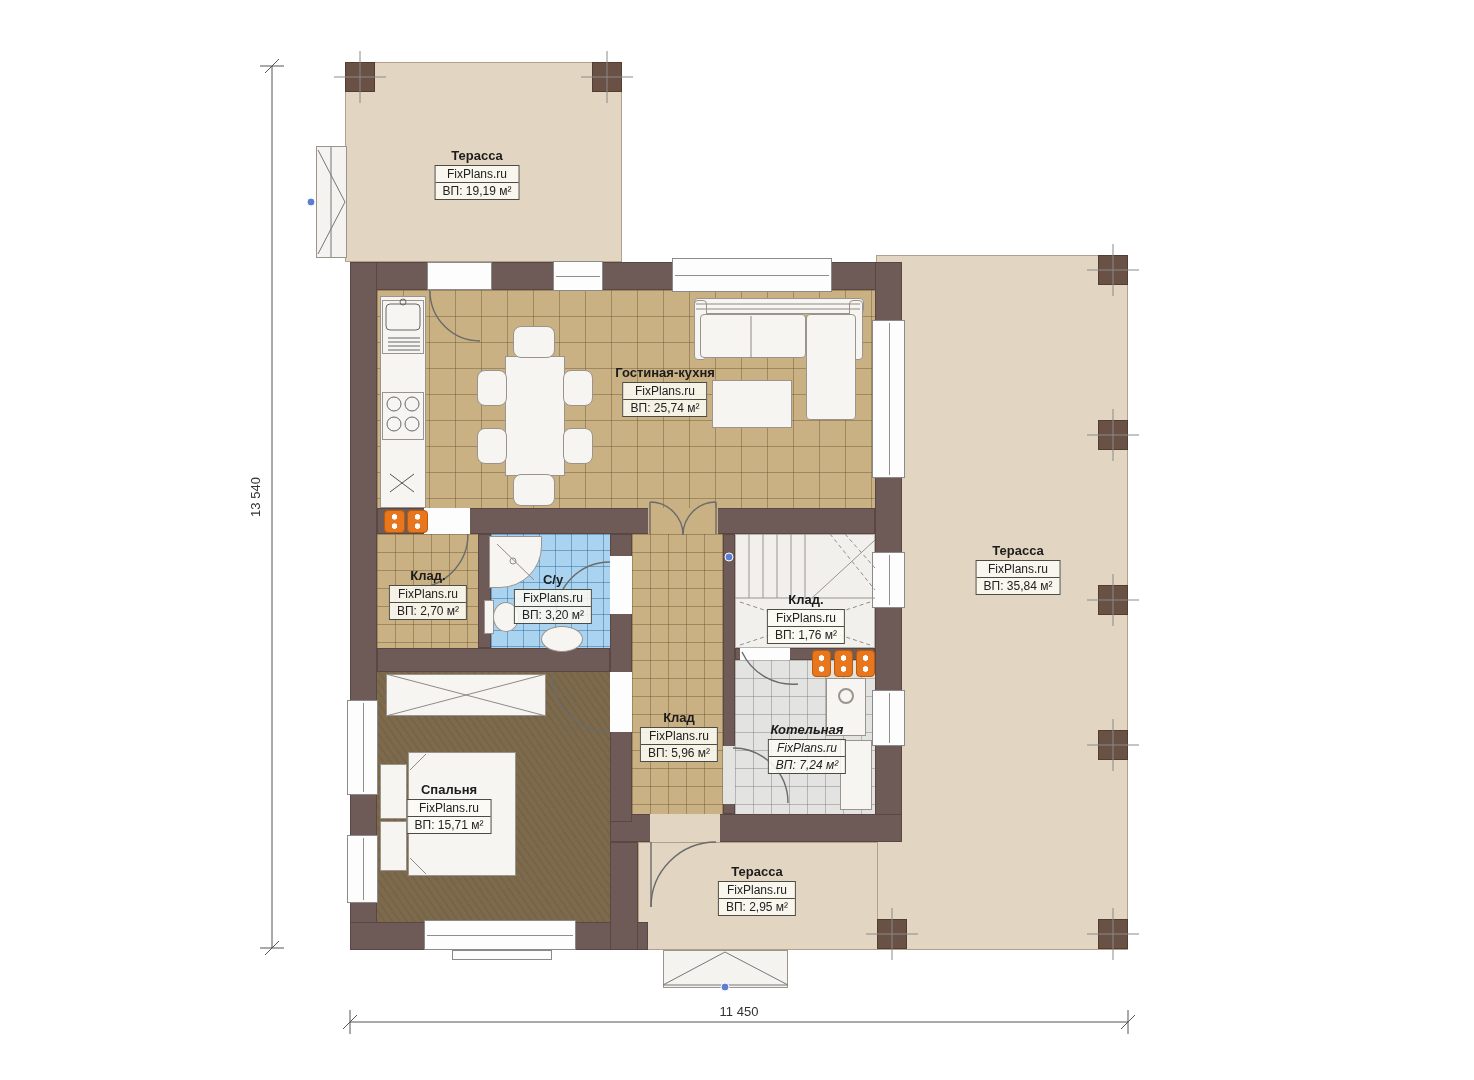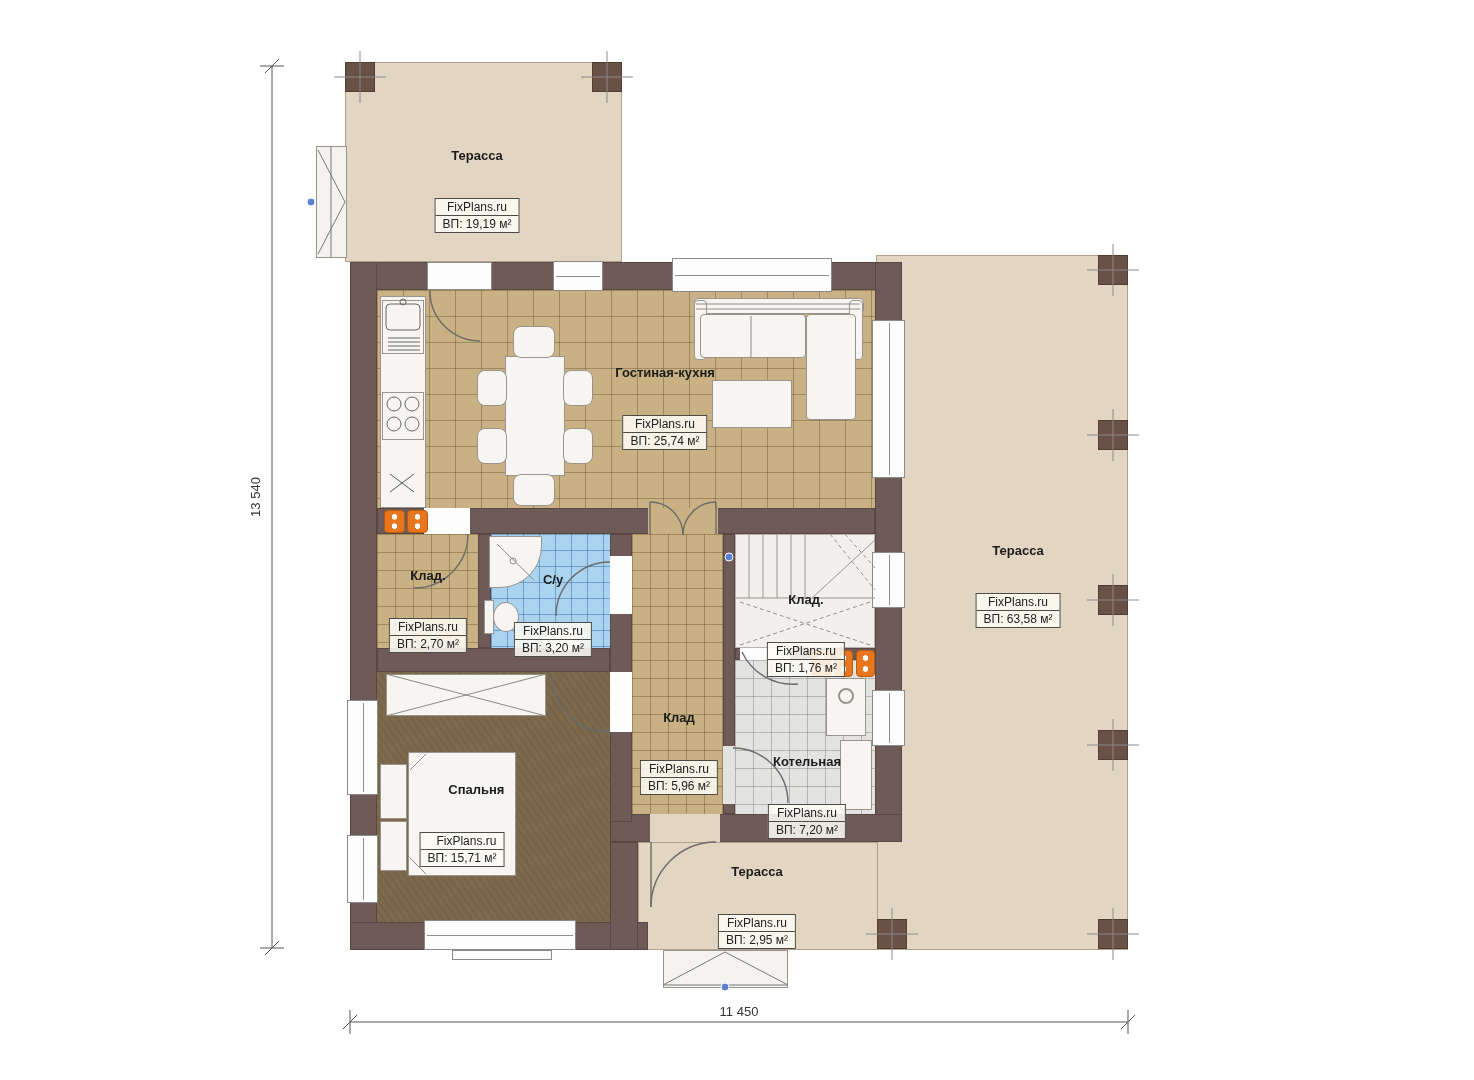--- a/index.html
+++ b/index.html
@@ -19,21 +19,21 @@
   .win{position:absolute;background:#fdfdfd;border:1px solid #8a8a8a;box-sizing:border-box;z-index:13;}
   .win.h::after{content:"";position:absolute;left:2px;right:2px;top:50%;height:1px;background:#8f8f8f;}
   .win.v::after{content:"";position:absolute;top:2px;bottom:2px;left:50%;width:1px;background:#8f8f8f;}
   .furn{position:absolute;background:#f6f5f2;border:1px solid #9a948c;box-sizing:border-box;z-index:14;}
   .r4{border-radius:4px;} .r8{border-radius:8px;}
   .rad{position:absolute;z-index:15;background:radial-gradient(circle at 50% 28%,#fff 2.5px,rgba(255,255,255,0) 3px),radial-gradient(circle at 50% 72%,#fff 2.5px,rgba(255,255,255,0) 3px),#e8761c;border:1px solid #b95c0e;border-radius:4px;}
   .circle{border-radius:50%;}
   .overlay{position:absolute;left:0;top:0;z-index:20;pointer-events:none;}
   .rlabel{position:absolute;transform:translateX(-50%);text-align:center;color:#1c1c1c;z-index:30;}
   .rname{font-weight:bold;font-size:13px;margin-bottom:2px;white-space:nowrap;}
-  .rbox{display:inline-block;border:1px solid #4c4c44;background:rgba(252,250,244,.88);margin-top:33px;}
+  .rbox{display:inline-block;border:1px solid #4c4c44;background:rgba(252,250,244,.88);}
   .rbrand,.rarea{font-size:12px;padding:1px 7px;white-space:nowrap;color:#222;}
   .rarea{border-top:1px solid #4c4c44;}
   .dim{position:absolute;color:#333;font-size:13px;z-index:30;white-space:nowrap;}
 </style>
 </head>
 <body>
 
 <div class="plan">
 
   <div class="floor terrace" style="left:345px;top:62px;width:277px;height:200px;"></div>
@@ -274,41 +274,41 @@
     <div class="rbox">
       <div class="rbrand">FixPlans.ru</div>
       <div class="rarea">ВП: 1,76 м²</div>
     </div>
   </div>
 
   <div class="rlabel" style="left:1018px;top:543px;">
     <div class="rname">Терасса</div>
     <div class="rbox">
       <div class="rbrand">FixPlans.ru</div>
-      <div class="rarea">ВП: 63,58 м²</div>
+      <div class="rarea">ВП: 35,84 м²</div>
     </div>
   </div>
 
   <div class="rlabel" style="left:679px;top:710px;">
     <div class="rname">Клад</div>
     <div class="rbox">
       <div class="rbrand">FixPlans.ru</div>
       <div class="rarea">ВП: 5,96 м²</div>
     </div>
   </div>
 
-  <div class="rlabel" style="left:807px;top:754px;">
+  <div class="rlabel" style="left:807px;top:722px;font-style:italic;">
     <div class="rname">Котельная</div>
     <div class="rbox">
       <div class="rbrand">FixPlans.ru</div>
-      <div class="rarea">ВП: 7,20 м²</div>
-    </div>
-  </div>
-
-  <div class="rlabel" style="left:462px;top:782px;text-align:right;">
+      <div class="rarea">ВП: 7,24 м²</div>
+    </div>
+  </div>
+
+  <div class="rlabel" style="left:449px;top:782px;">
     <div class="rname">Спальня</div>
     <div class="rbox">
       <div class="rbrand">FixPlans.ru</div>
       <div class="rarea">ВП: 15,71 м²</div>
     </div>
   </div>
 
   <div class="rlabel" style="left:757px;top:864px;">
     <div class="rname">Терасса</div>
     <div class="rbox">

